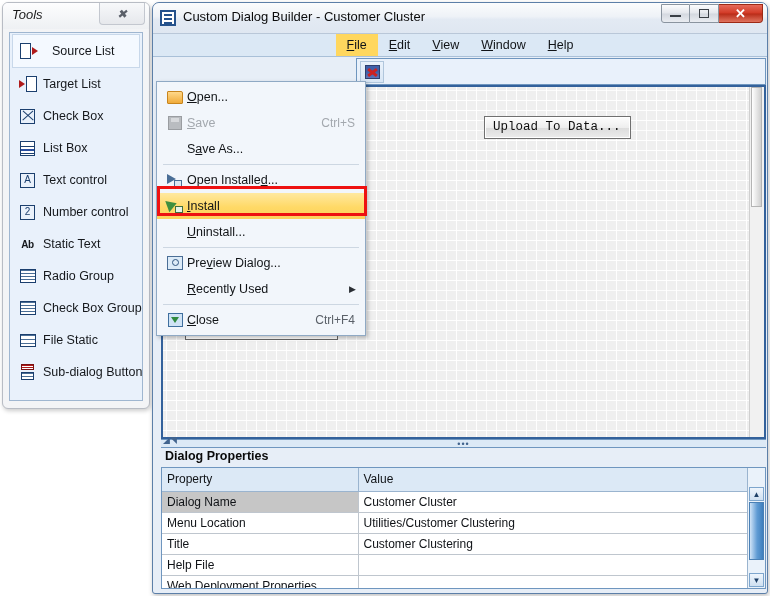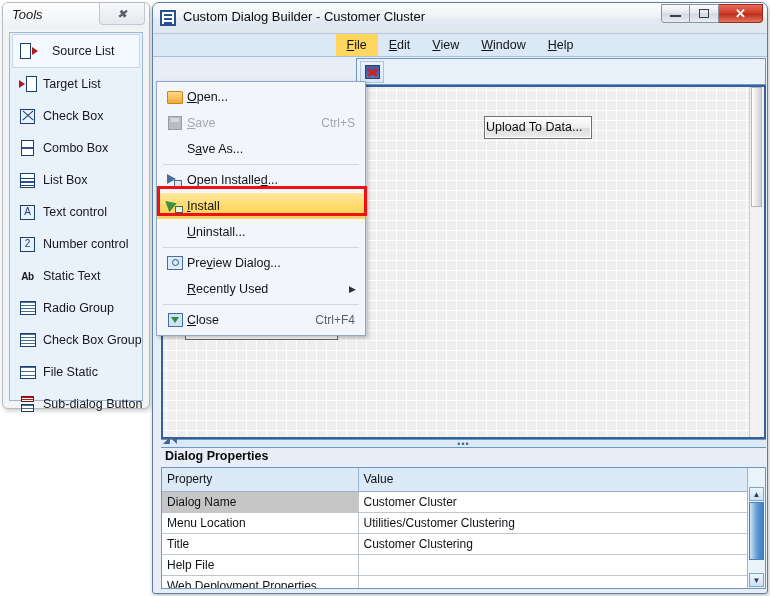--- a/index.html
+++ b/index.html
@@ -180,26 +180,27 @@
     background-image:
       linear-gradient(to right, rgba(255,255,255,0.95) 1px, transparent 1px),
       linear-gradient(to bottom, rgba(255,255,255,0.95) 1px, transparent 1px),
       linear-gradient(to right, rgba(170,170,170,0.55) 1px, transparent 1px),
       linear-gradient(to bottom, rgba(170,170,170,0.55) 1px, transparent 1px);
     background-size: 10px 10px, 10px 10px, 40px 40px, 40px 40px;
     background-position: 3px 3px, 3px 3px, 3px 3px, 3px 3px;
   }
   .upload-btn {
     position: absolute; left: 321px; top: 29px;
-    padding: 3px 9px 4px 1px;
+    padding: 3px 9px 4px 8px;
     background: linear-gradient(to bottom,#fdfdfd 0%,#eeeeee 50%,#dcdcdc 51%,#ececec 100%);
     border: 1px solid #707070;
     box-shadow: inset 0 0 0 1px #ffffff;
     font-size: 12.5px; color: #0d0d0d; cursor: pointer;
     white-space: nowrap;
+    font-family: Liberation Mono, monospace;
   }
   .field-label {
     position: absolute; left: 22px; top: 214px;
     font-size: 12px; color: #141414; white-space: nowrap;
   }
   .field-input {
     position: absolute; left: 22px; top: 231px;
     width: 153px; height: 22px;
     background: #ffffff; border: 1px solid #666666;
     box-sizing: border-box;
@@ -383,28 +384,20 @@
         <span class="tool-label">Target List</span>
       </div>
 
       <div class="tool-item">
         <span class="tool-ico">
             <span class="ti-chk"></span>
           </span>
         <span class="tool-label">Check Box</span>
       </div>
 
-      <div class="tool-item">
-        <span class="tool-ico">
-            <span class="ti-combo">
-              <i></i>
-            </span>
-          </span>
-        <span class="tool-label">Combo Box</span>
-      </div>
 
       <div class="tool-item">
         <span class="tool-ico">
           <span class="ti-list">
               <i class="a"></i>
               <i class="b"></i>
               <i class="c"></i>
             </span>
         </span>
         <span class="tool-label">List Box</span>

